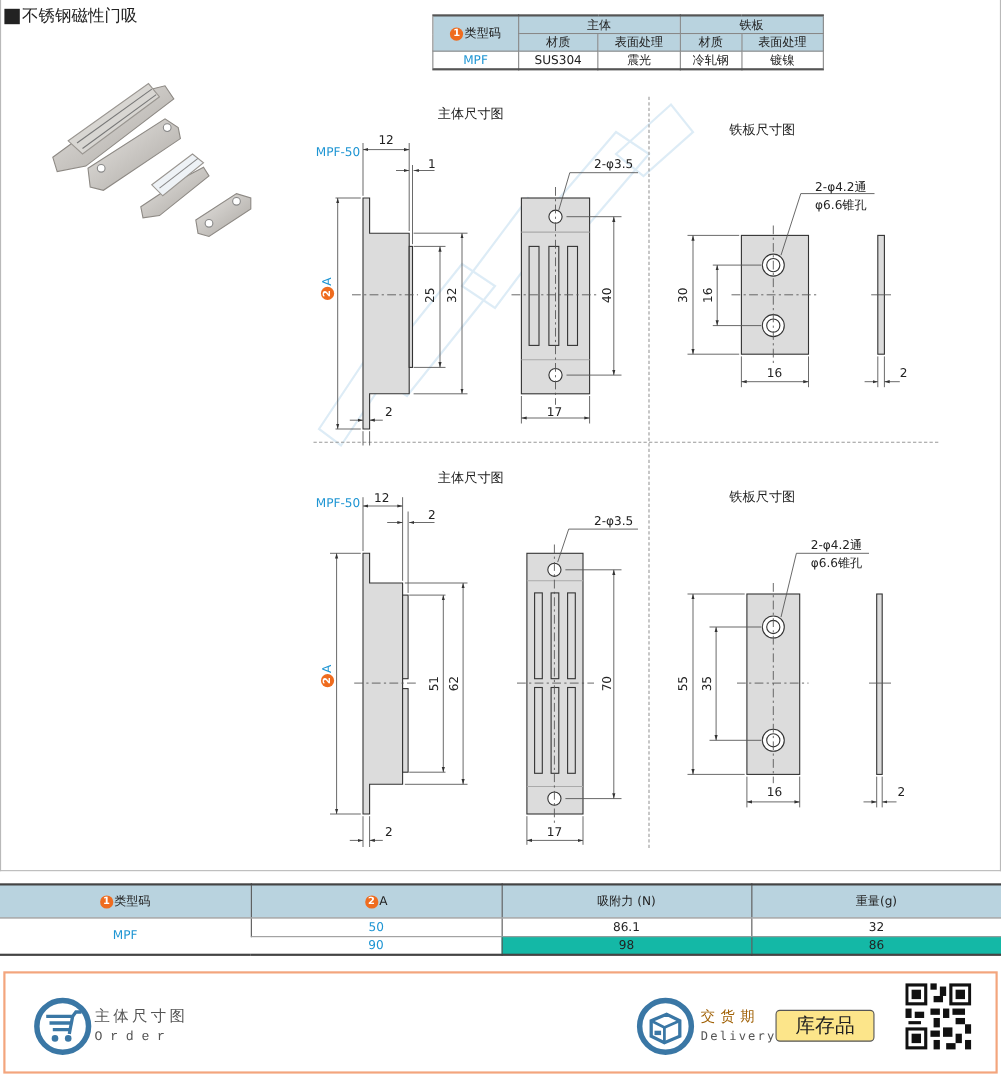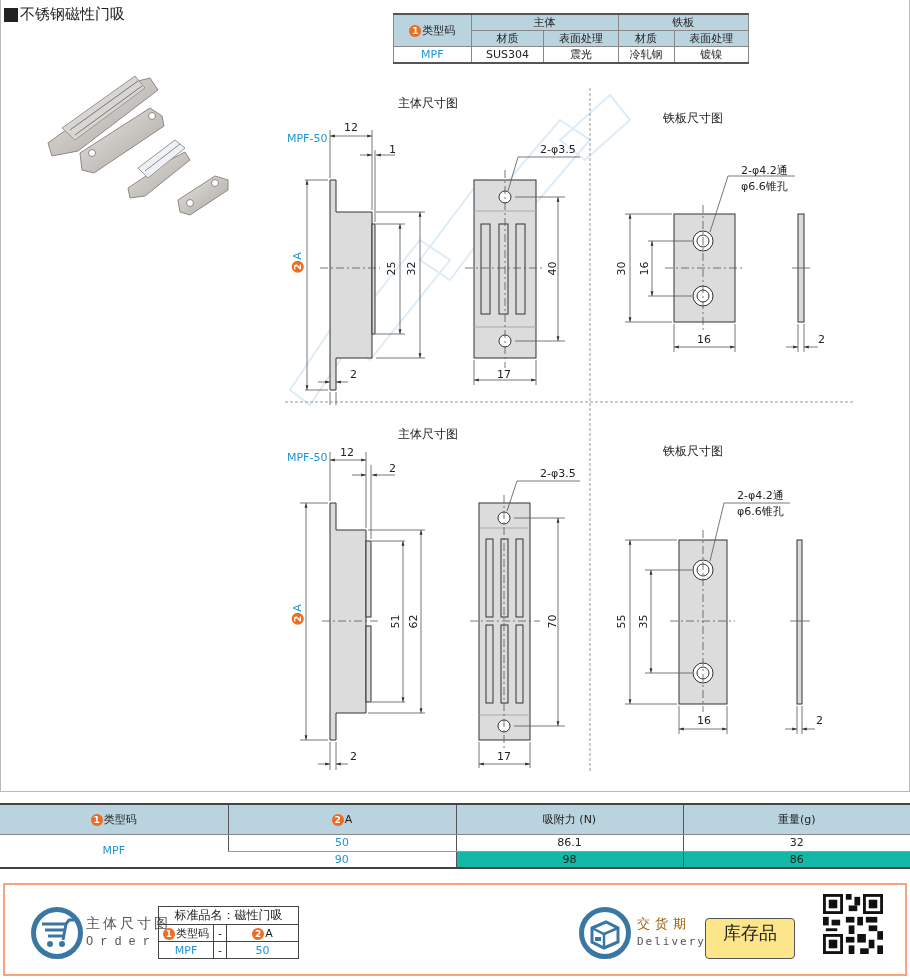--- a/index.html
+++ b/index.html
@@ -26,21 +26,21 @@
   .spec-table tr.alt td.shade { background: #14b8a6; }
   .order-box { position: absolute; left: 3px; top: 883px; width: 904px; height: 93px; border: 2px solid #f3a57d; }
   .cart-circle { position: absolute; left: 26px; top: 22px; width: 52px; height: 52px; border: 5px solid #3a77a5; border-radius: 50%; }
   .order-lbl { position: absolute; left: 81px; top: 30px; font-size: 14px; color: #555; letter-spacing: 3px; }
   .order-sub { position: absolute; left: 81px; top: 50px; font-size: 12px; color: #555; letter-spacing: 7px; font-family: Liberation Mono, monospace; }
   .order-table { position: absolute; left: 153px; top: 21px; font-size: 11px; text-align: center; border: 1px solid #333; }
   .order-table td { border: 1px solid #444; height: 17px; padding: 0 4px; }
   .deliv-circle { position: absolute; left: 574px; top: 22px; width: 52px; height: 52px; border: 5px solid #3a77a5; border-radius: 50%; }
   .deliv-lbl { position: absolute; left: 632px; top: 30px; font-size: 13px; color: #a16207; letter-spacing: 5px; }
   .deliv-sub { position: absolute; left: 632px; top: 50px; font-size: 11px; color: #555; letter-spacing: 2px; font-family: "DejaVu Sans Mono", monospace; }
-  .stock-btn { position: absolute; left: 700px; top: 33px; width: 90px; height: 41px; background: #fce58a; border: 1px solid #555; border-radius: 4px; font-size: 18px; text-align: center; line-height: 27px; color: #222; }
+  .stock-btn { position: absolute; left: 700px; top: 33px; width: 90px; height: 29px; background: #fce58a; border: 1px solid #555; border-radius: 4px; font-size: 18px; text-align: center; line-height: 27px; color: #222; }
   .qr { position: absolute; left: 818px; top: 8px; width: 60px; height: 62px; }
   .qr-lbl { position: absolute; left: 817px; top: 72px; font-size: 10px; color: #333; margin-top: 40px; }
 </style>
 </head>
 <body>
 
 <div class="frame"></div>
 
 <div class="title">
   <span class="sq"></span>
@@ -349,37 +349,20 @@
       <path d="M6,12 L30,12 L33,8 L38,8" stroke="#3a77a5" stroke-width="3" fill="none"></path>
       <line x1="9" y1="18" x2="29" y2="18" stroke="#3a77a5" stroke-width="3"></line>
       <line x1="12" y1="24" x2="27" y2="24" stroke="#3a77a5" stroke-width="3"></line>
       <line x1="30" y1="12" x2="27" y2="28" stroke="#3a77a5" stroke-width="3"></line>
       <circle cx="14" cy="32" r="3" fill="#3a77a5"></circle>
         <circle cx="26" cy="32" r="3" fill="#3a77a5"></circle>
     </svg>
   </div>
   <div class="order-lbl">主体尺寸图</div>
   <div class="order-sub">Order</div>
-  <table class="order-table">
-    <tbody>
-        <tr>
-          <td colspan="3" style="font-size:12px">标准品名：磁性门吸</td>
-        </tr>
-    <tr>
-      <td><span class="num">1</span><span>类型码</span></td>
-      <td>-</td>
-      <td style="width:72px"><span class="num">2</span><span>A</span></td>
-    </tr>
-    <tr>
-      <td class="blue">MPF</td>
-      <td>-</td>
-      <td class="blue">50</td>
-    </tr>
-  </tbody>
-    </table>
 
   <div class="deliv-circle">
     <svg width="42" height="42" style="position:absolute;left:0;top:0">
       <path d="M8,16 L22,10 L34,16 L34,30 L20,36 L8,30 Z" fill="none" stroke="#3a77a5" stroke-width="3"></path>
       <path d="M8,16 L20,22 L34,16" fill="none" stroke="#3a77a5" stroke-width="2.5"></path>
       <line x1="20" y1="22" x2="20" y2="36" stroke="#3a77a5" stroke-width="2.5"></line>
       <rect x="11" y="25" width="6" height="4" fill="#3a77a5"></rect>
     </svg>
   </div>
   <div class="deliv-lbl">交货期</div>

